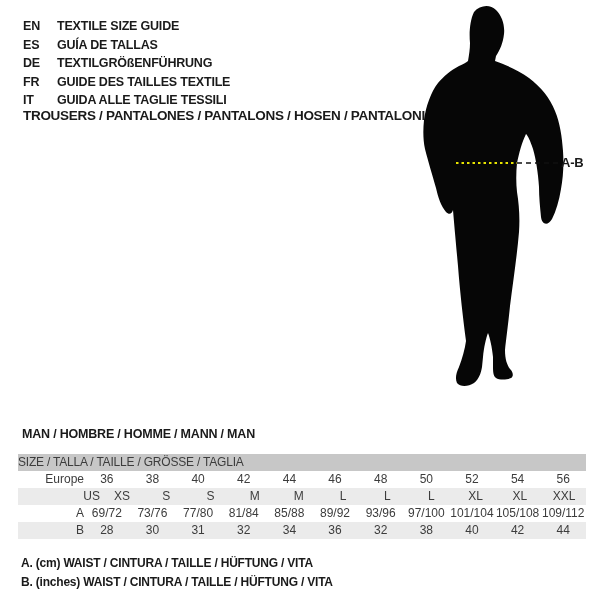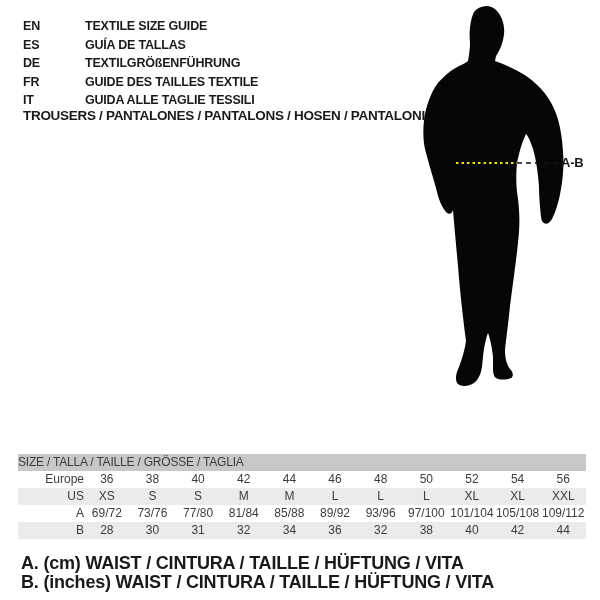--- a/index.html
+++ b/index.html
@@ -2,21 +2,21 @@
 <html><head>
 <meta charset="utf-8">
 <style>
   html,body{margin:0;padding:0;background:#fff;}
   .canvas{
     position:relative;width:600px;height:600px;background:#ffffff;overflow:hidden;
     font-family:"Liberation Sans",sans-serif;color:#1a1a1a;
   }
   
   .lang-list{position:absolute;left:23px;top:17px;}
-  .lang-row{display:flex;height:18.5px;line-height:18.5px;gap:28px;}
+  .lang-row{display:flex;height:18.5px;line-height:18.5px;}
   .lang-code{width:34px;font-size:12.5px;font-weight:700;letter-spacing:-0.2px;}
   .lang-label{font-size:12.5px;font-weight:700;letter-spacing:-0.2px;white-space:nowrap;}
   
   .cat-heading{
     position:absolute;left:23px;top:108px;font-size:13.5px;font-weight:700;
     letter-spacing:-0.3px;white-space:nowrap;
   }
   .gender-heading{
     position:absolute;left:22px;top:427px;font-size:12.5px;font-weight:700;
     letter-spacing:-0.2px;white-space:nowrap;
@@ -24,21 +24,21 @@
   
   .figure-svg{position:absolute;left:410px;top:0;width:190px;height:400px;}
   .ab-label{position:absolute;left:561px;top:155px;font-size:13px;font-weight:700;letter-spacing:-0.2px;}
   
   .size-table{position:absolute;left:18px;top:454px;width:568px;font-size:12px;color:#3c3c3c;}
   .thead{height:17px;line-height:17px;letter-spacing:-0.2px;white-space:nowrap;}
   .trow{display:flex;height:17px;line-height:17px;}
   .tlabel{width:66px;padding-left:4px;box-sizing:border-box;text-align:right;}
   .tcell{flex:1;text-align:center;white-space:nowrap;}
   
-  .footnotes{position:absolute;left:21px;top:554px;font-size:18px;font-weight:700;
+  .footnotes{position:absolute;left:21px;top:554px;font-size:12px;font-weight:700;
     letter-spacing:-0.2px;line-height:18.5px;}
 </style>
 </head>
 <body>
 
 <div class="canvas">
 
   <div class="lang-list">
       <div class="lang-row">
         <span class="lang-code">EN</span>
@@ -78,39 +78,40 @@
          C 52,359 55,349 56,341 C 53,318 50,292 48,266 C 46,244 44,222 43,210
          C 42,214 39,215 36,212 C 31,206 28,197 26,188 C 23,177 18,161 15,149
          C 13,140 13,130 14,120 C 16,106 21,92 28,83 C 33,77 41,70 49,66
          C 53,64 56,63 58,61 C 59,55 60,49 60,43 C 59,33 60,20 64,12 Z" fill="#060606"></path>
     <line x1="46" y1="163" x2="107" y2="163" stroke-width="2" stroke-dasharray="2.5,3" stroke="#e8e400"></line>
     <line x1="107" y1="163" x2="150" y2="163" stroke-width="1.6" stroke-dasharray="5,4" stroke="#111111"></line>
   </svg>
 
   <div class="ab-label">A-B</div>
 
+  <div class="gender-heading">MAN / HOMBRE / HOMME / MANN / MAN</div>
 
   <div class="size-table">
     <div class="thead" style="background: rgb(199, 199, 199);">SIZE / TALLA / TAILLE / GRÖSSE / TAGLIA</div>
     <div>
         <div class="trow">
           <div class="tlabel">Europe</div>
           <div class="tcell">36</div>
           <div class="tcell">38</div>
           <div class="tcell">40</div>
           <div class="tcell">42</div>
           <div class="tcell">44</div>
           <div class="tcell">46</div>
           <div class="tcell">48</div>
           <div class="tcell">50</div>
           <div class="tcell">52</div>
           <div class="tcell">54</div>
           <div class="tcell">56</div>
         </div>
-        <div class="trow" style="background: rgb(235, 235, 235);">
+        <div class="trow" style="background: rgb(235, 235, 235); padding-left: 16px;">
           <div class="tlabel">US</div>
           <div class="tcell">XS</div>
           <div class="tcell">S</div>
           <div class="tcell">S</div>
           <div class="tcell">M</div>
           <div class="tcell">M</div>
           <div class="tcell">L</div>
           <div class="tcell">L</div>
           <div class="tcell">L</div>
           <div class="tcell">XL</div>

